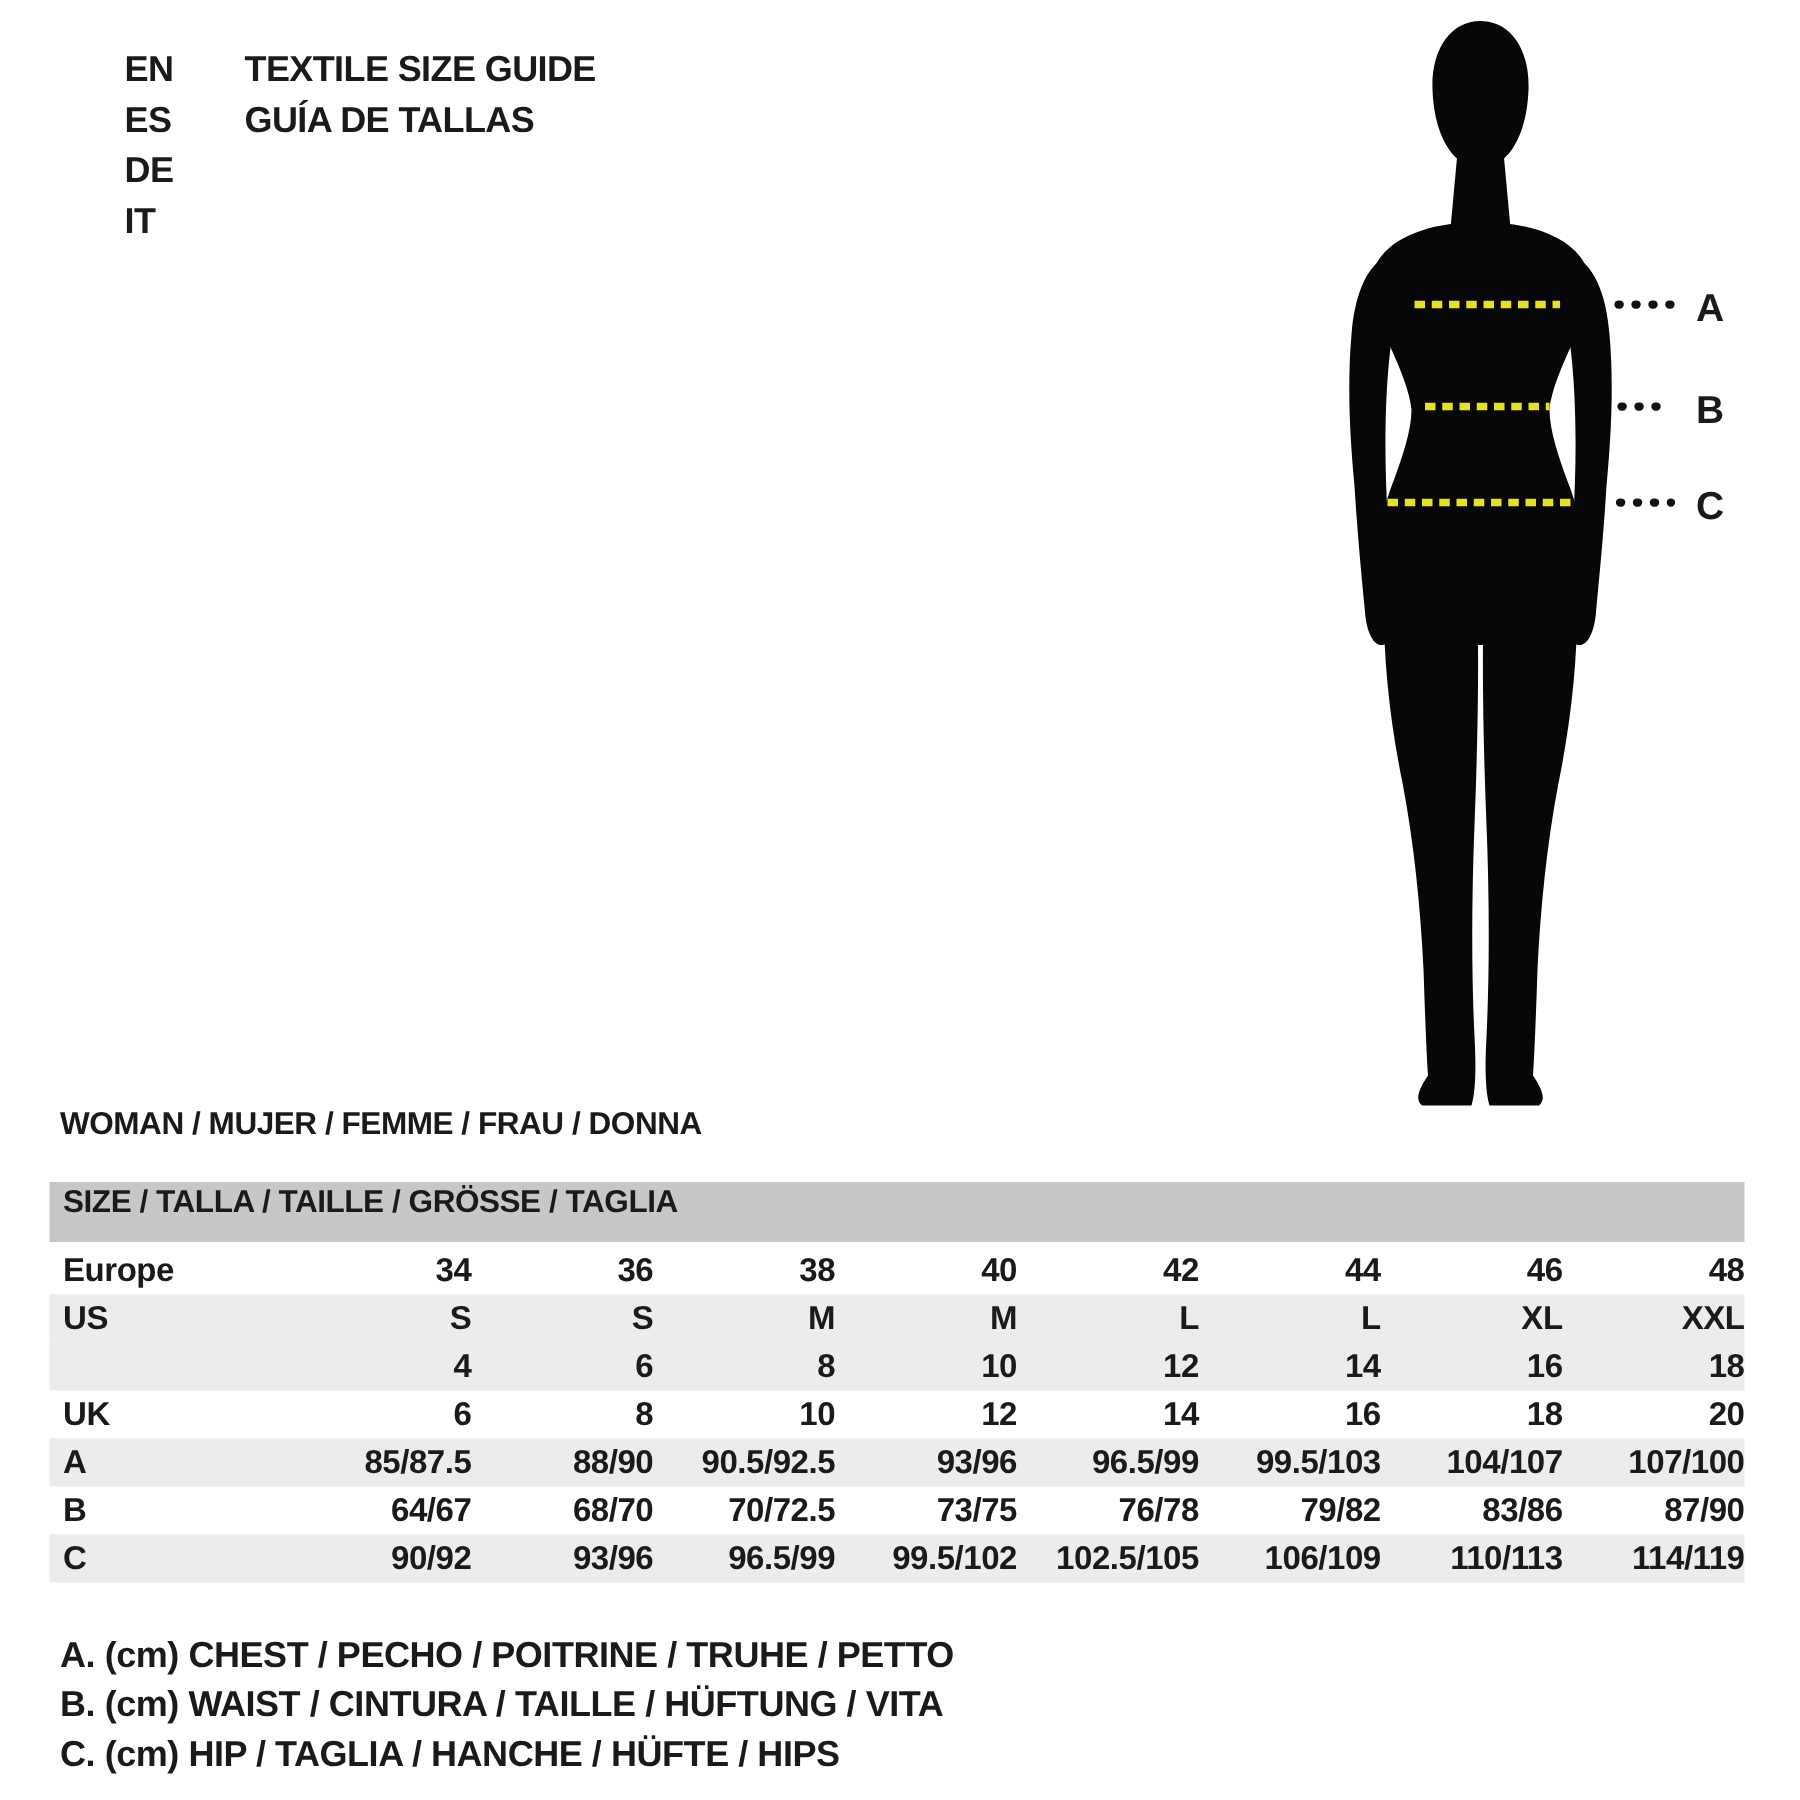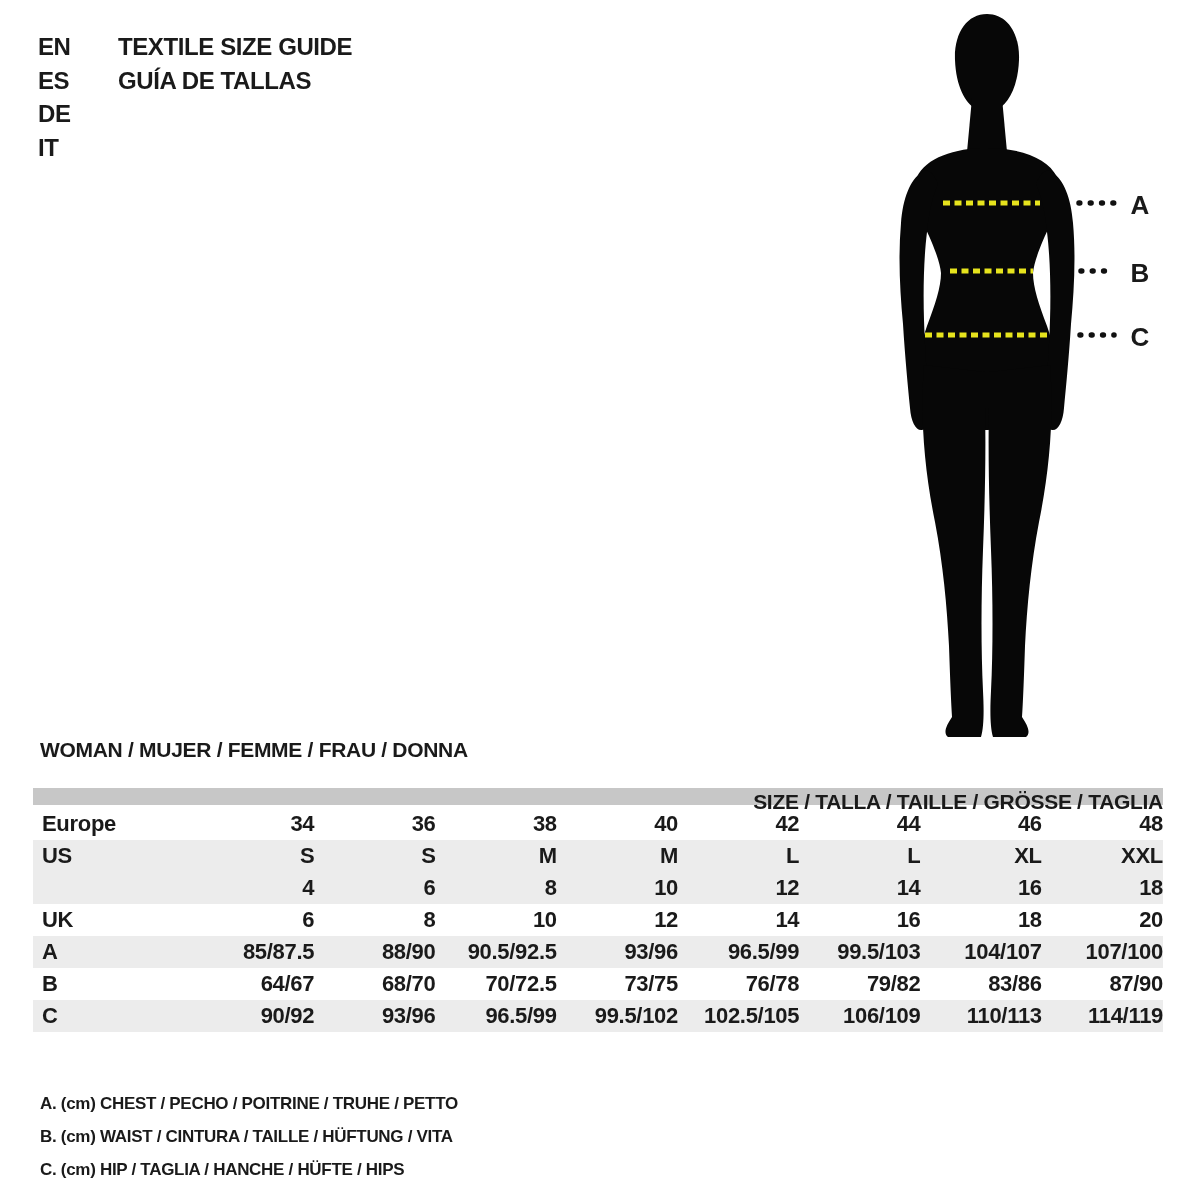--- a/index.html
+++ b/index.html
@@ -4,37 +4,37 @@
 <style>
   html,body{margin:0;padding:0;background:#ffffff;}
   .page{
     position:relative;width:1200px;height:1200px;background:#fff;overflow:hidden;
     font-family:"Liberation Sans",sans-serif;font-weight:700;color:#1a1a1a;
     -webkit-font-smoothing:antialiased;
   }
   
   .languages{position:absolute;left:38px;top:30px;}
   .lang-row{display:flex;font-size:24px;line-height:33.5px;letter-spacing:-0.4px;white-space:nowrap;}
-  .lang-row .code{width:80px;flex:0 0 80px;}
+  .lang-row .code{width:80px;flex:0 0 80px;margin-left:45px;}
   
   .figure{position:absolute;left:890px;top:10px;width:300px;height:732px;}
   .figure svg{position:absolute;left:0;top:0;}
   .mlabel{position:absolute;left:1122px;width:36px;text-align:center;font-size:26px;letter-spacing:0;}
   
   .gender{position:absolute;left:40px;top:738px;font-size:21px;letter-spacing:-0.3px;white-space:nowrap;}
   
   .table{position:absolute;left:33px;top:788px;width:1130px;}
-  .thead{height:17px;line-height:27px;background:var(--header-bg,#c7c7c7);padding-left:9px;font-size:21px;letter-spacing:-0.3px;text-align:right;}
+  .thead{height:40px;line-height:27px;background:var(--header-bg,#c7c7c7);padding-left:9px;font-size:21px;letter-spacing:-0.3px;}
   #rows{margin-top:3px;}
   .trow{display:grid;grid-template-columns:160px repeat(8,1fr);height:32px;line-height:32px;font-size:22px;letter-spacing:-0.3px;}
   .trow.shade{background:var(--shade,#ececec);}
   .trow .rlabel{padding-left:9px;text-align:left;}
   .trow .cell{text-align:right;}
   
-  .legend{position:absolute;left:40px;top:1087px;font-size:17px;line-height:33px;letter-spacing:-0.3px;}
+  .legend{position:absolute;left:40px;top:1087px;font-size:24px;line-height:33px;letter-spacing:-0.3px;}
 </style>
 </head>
 <body>
 
 <div class="page">
 
   <div class="languages" id="languages">
       <div class="lang-row">
         <span class="code">EN</span>
         <span class="ltitle">TEXTILE SIZE GUIDE</span>

